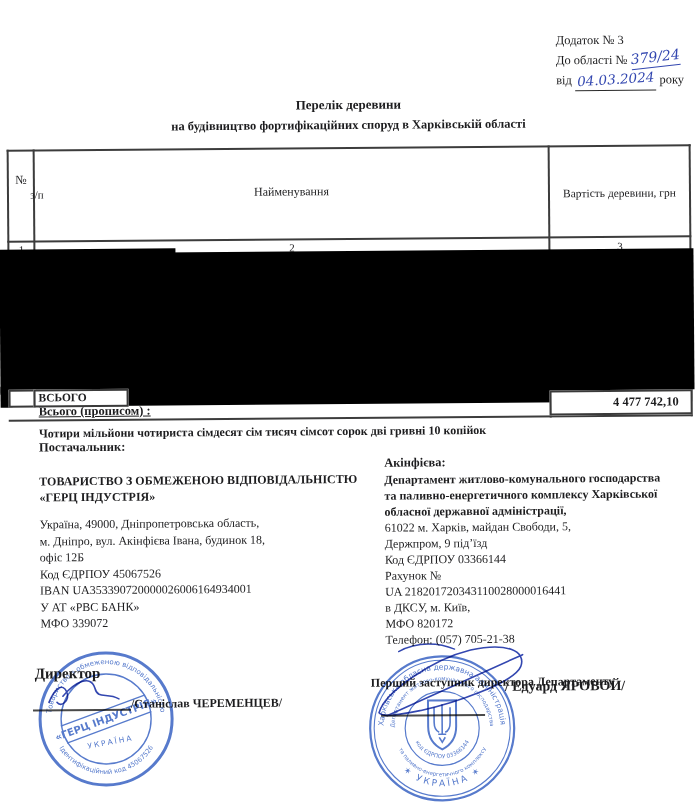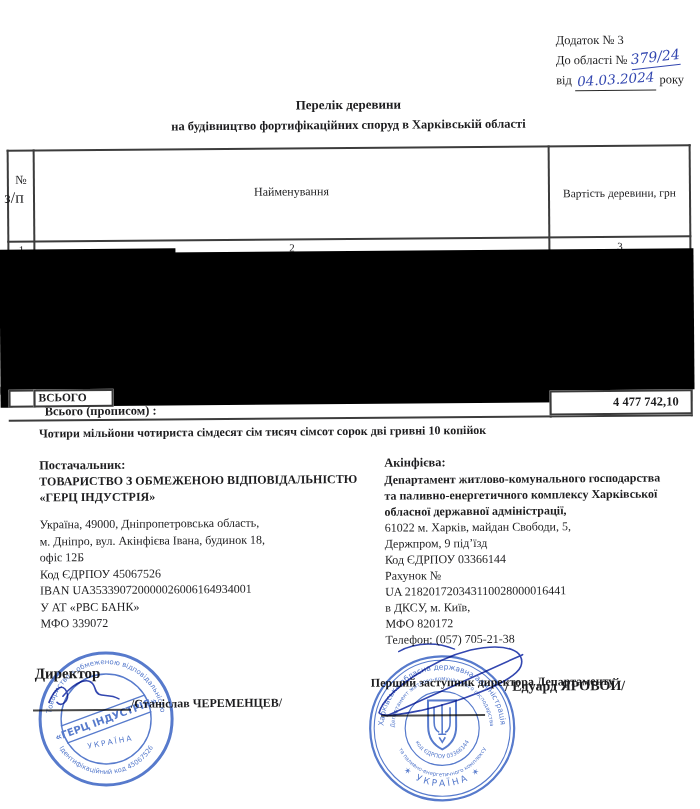--- a/index.html
+++ b/index.html
@@ -45,44 +45,44 @@
   <div>
     <div class="line" style="left:8px;top:147px;width:684px;height:2px;"></div>
     <div class="line" style="left:8px;top:238px;width:684px;height:2px;"></div>
     <div class="line" style="left:8px;top:147px;width:2px;height:257px;"></div>
     <div class="line" style="left:34px;top:147px;width:2px;height:257px;"></div>
     <div class="line" style="left:549px;top:147px;width:2px;height:272px;"></div>
     <div class="line" style="left:690px;top:147px;width:2px;height:272px;"></div>
     <div class="line" style="left:8px;top:417px;width:684px;height:2px;"></div>
 
     <div class="abs cellc" style="left:8px;top:170px;width:28px;font-size:12px;">№</div>
-    <div class="abs cellc" style="left:1px;top:186px;width:28px;font-size:16px;">з/п</div>
+    <div class="abs cellc" style="left:24px;top:186px;width:28px;font-size:11px;">з/п</div>
     <div class="abs cellc" style="left:36px;top:184px;width:513px;font-size:12px;">Найменування</div>
     <div class="abs cellc" style="left:551px;top:189px;width:139px;font-size:11.5px;">Вартість деревини, грн</div>
 
     <div class="abs cellc" style="left:8px;top:241px;width:28px;font-size:11px;">1</div>
     <div class="abs cellc" style="left:36px;top:241px;width:513px;font-size:11px;">2</div>
     <div class="abs cellc" style="left:551px;top:242px;width:139px;font-size:11px;">3</div>
 
     <div class="redact" style="left:0;top:247px;width:176px;height:10px;"></div>
     <div class="redact" style="left:0;top:251px;width:694px;height:141px;"></div>
     <div class="redact" style="left:108px;top:386px;width:584px;height:18px;"></div>
     <div class="redact" style="left:0;top:384px;width:12px;height:21px;"></div>
 
     <div class="wcell" style="left:8px;top:387px;width:27px;height:18px;"></div>
-    <div class="wcell b" style="left:33px;top:387px;width:80px;height:18px;font-size:11.5px;line-height:13px;padding-left:3px;">ВСЬОГО</div>
+    <div class="wcell b" style="left:33px;top:387px;width:95px;height:18px;font-size:11.5px;line-height:13px;padding-left:3px;">ВСЬОГО</div>
 
     <div class="wcell b" style="left:549px;top:392px;width:143px;height:25px;font-size:12.5px;line-height:21px;text-align:right;padding-right:12px;">4 477 742,10</div>
 
-    <div class="abs b" style="left:44px;top:402px;font-size:12.5px;">Всього (прописом) :</div>
+    <div class="abs b" style="left:38px;top:402px;font-size:12.5px;text-decoration:underline;">Всього (прописом) :</div>
     <div class="abs b" style="left:38px;top:424px;width:648px;font-size:12px;">Чотири мільйони чотириста сімдесят сім тисяч сімсот сорок дві гривні 10 копійок</div>
   </div>
 
   <div>
-    <div class="abs b" style="left:38px;top:456px;font-size:12.5px;">Постачальник:</div>
+    <div class="abs b" style="left:38px;top:438px;font-size:12.5px;">Постачальник:</div>
     <div class="abs b" style="left:38px;top:472px;font-size:12px;">ТОВАРИСТВО З ОБМЕЖЕНОЮ ВІДПОВІДАЛЬНІСТЮ</div>
     <div class="abs b" style="left:38px;top:488px;font-size:12px;">«ГЕРЦ ІНДУСТРІЯ»</div>
     <div class="abs" style="left:38px;top:514px;font-size:12px;line-height:16.5px;width:320px;">
       <div>Україна, 49000, Дніпропетровська область,</div>
       <div>м. Дніпро, вул. Акінфієва Івана, будинок 18,</div>
       <div>офіс 12Б</div>
       <div>Код ЄДРПОУ 45067526</div>
       <div>IBAN UA353390720000026006164934001</div>
       <div>У АТ «РВС БАНК»</div>
       <div>МФО 339072</div>

